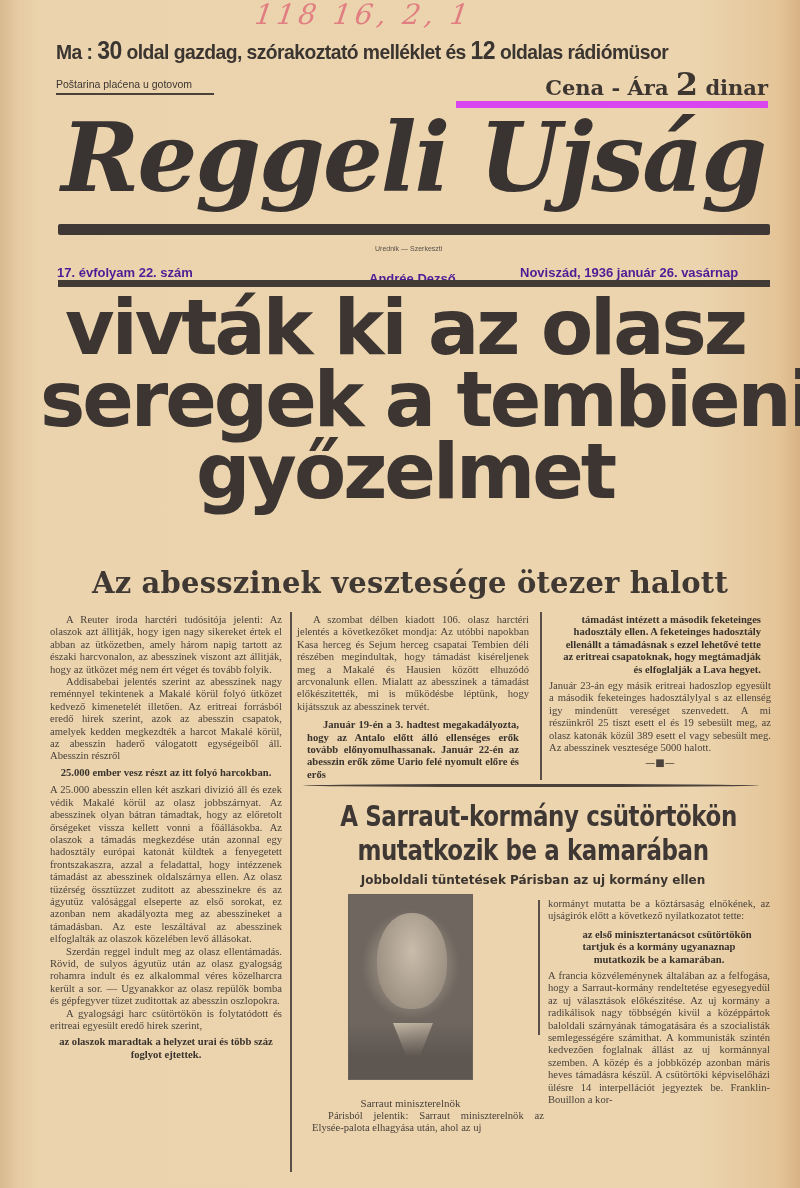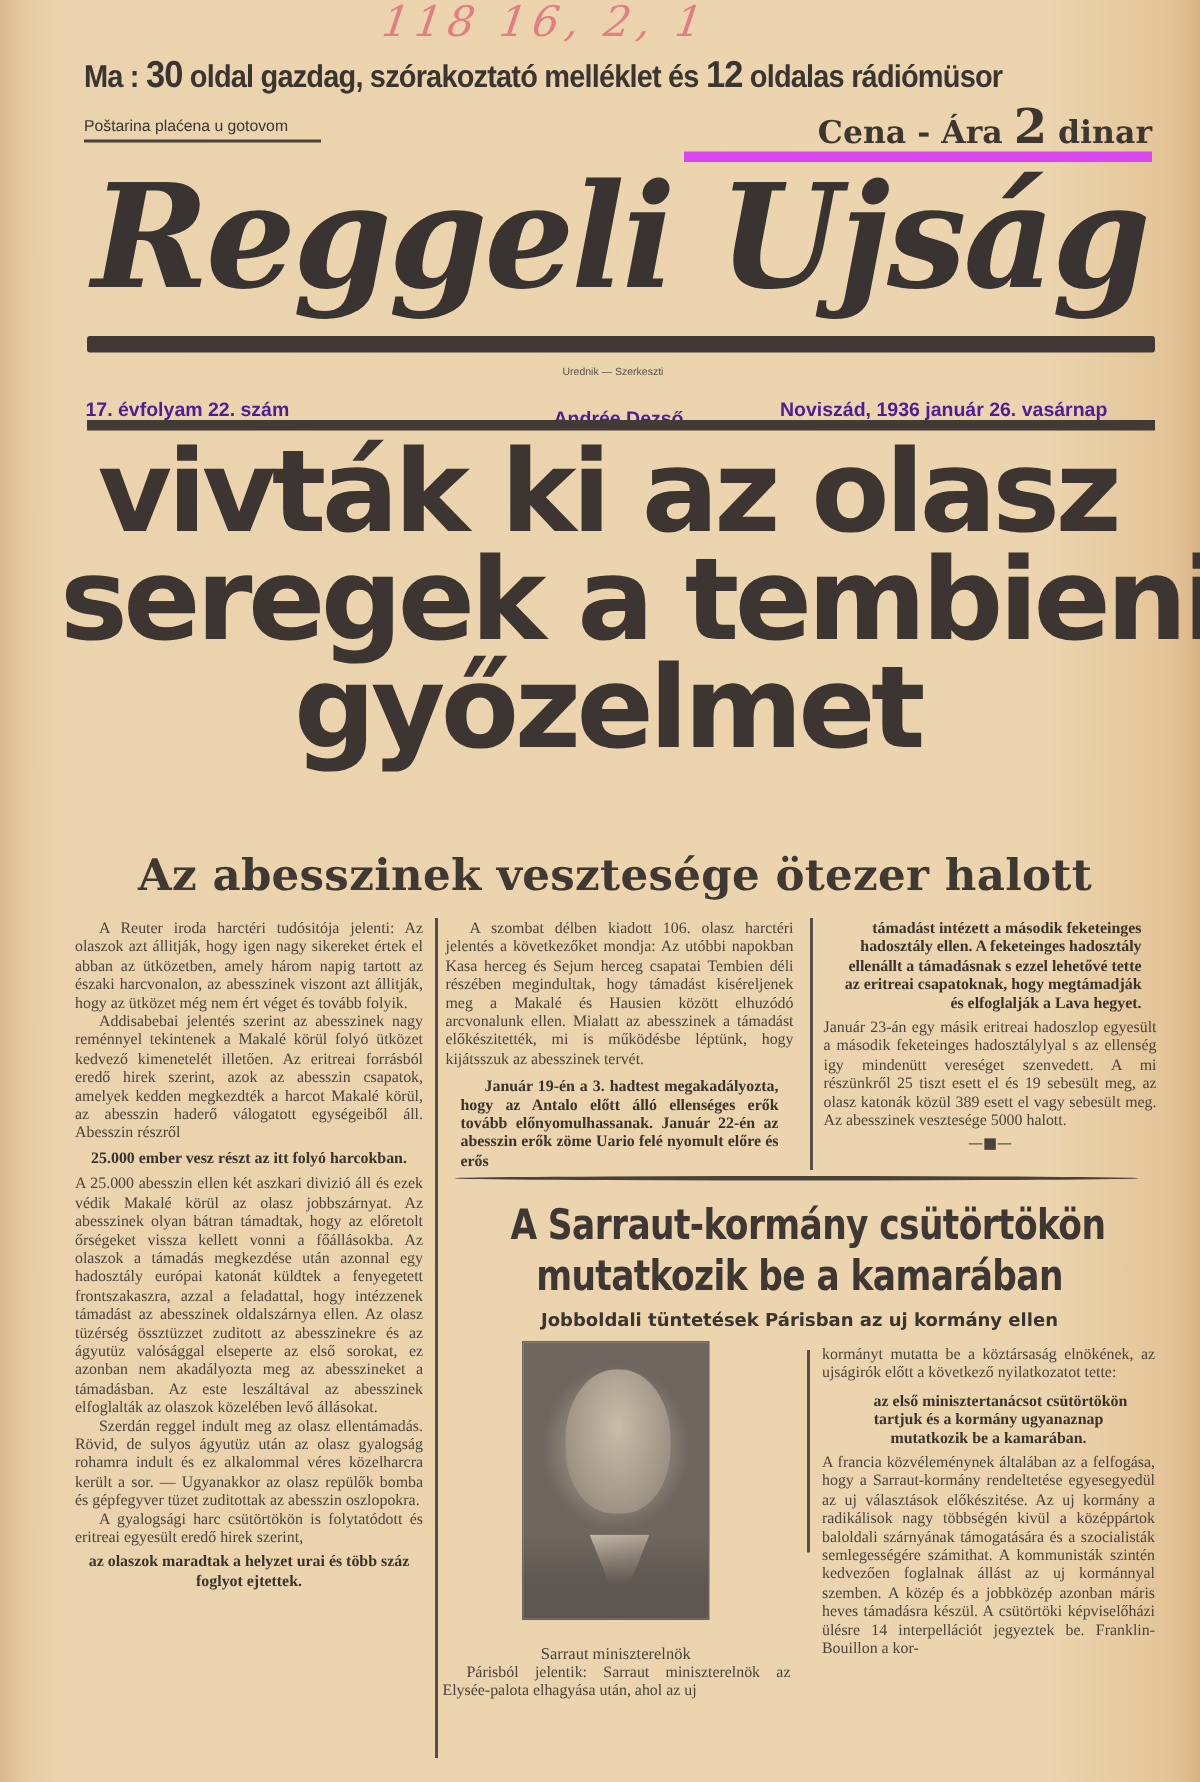--- a/index.html
+++ b/index.html
@@ -114,21 +114,21 @@
     border: 1px solid #6a625b;
   }
   .photo .face { position: absolute; left: 28px; top: 18px; width: 70px; height: 96px; border-radius: 48% 48% 45% 45%;
     background: radial-gradient(ellipse at 50% 40%, #c9bcaa, #9f9385 70%, #857a6e); }
   .photo .collar { position: absolute; left: 44px; top: 128px; width: 40px; height: 40px;
     background: linear-gradient(135deg, #c6b9a6, #9a8f83); clip-path: polygon(0 0, 100% 0, 60% 100%, 40% 100%); }
   .photo .coat { position: absolute; left: 0; bottom: 0; width: 100%; height: 56px;
     background: linear-gradient(180deg, rgba(80,74,68,0.0), #5e5650 60%); }
   .photo-caption { position: absolute; left: 348px; top: 1097px; width: 125px; text-align: center;
     font-size: 11px; color: #4a423b; white-space: nowrap; }
-  .col-mid2 { left: 295px; top: 1110px; width: 232px; }
+  .col-mid2 { left: 312px; top: 1110px; width: 232px; }
   .col-right2 { left: 548px; top: 898px; width: 222px; }
 </style>
 </head>
 <body>
 
 <div class="page">
 
   <div class="archive-mark">118 16, 2, 1</div>
 
   <div class="teaser">

